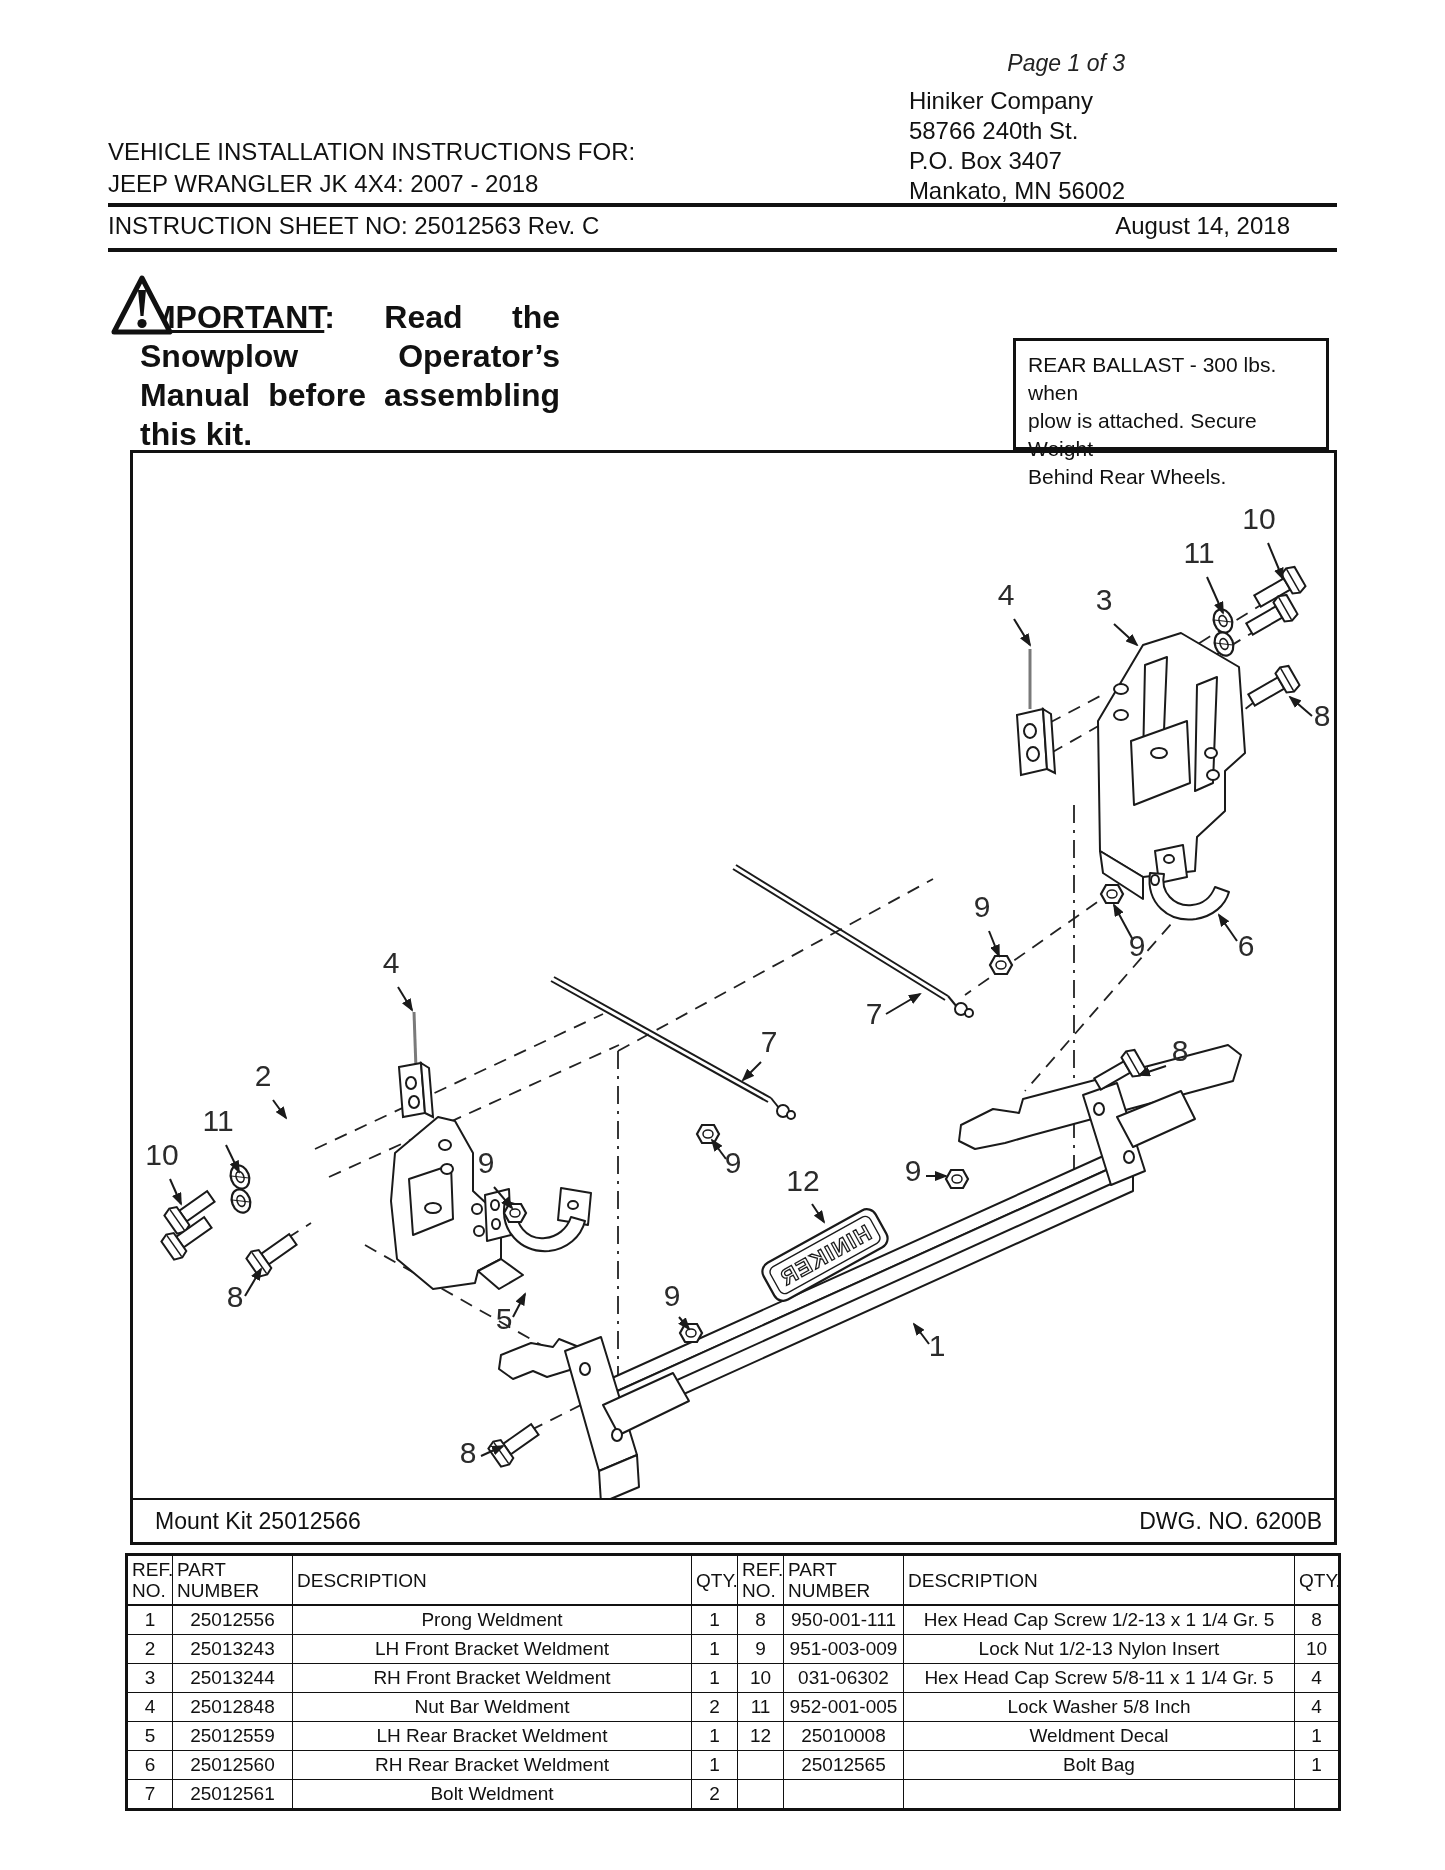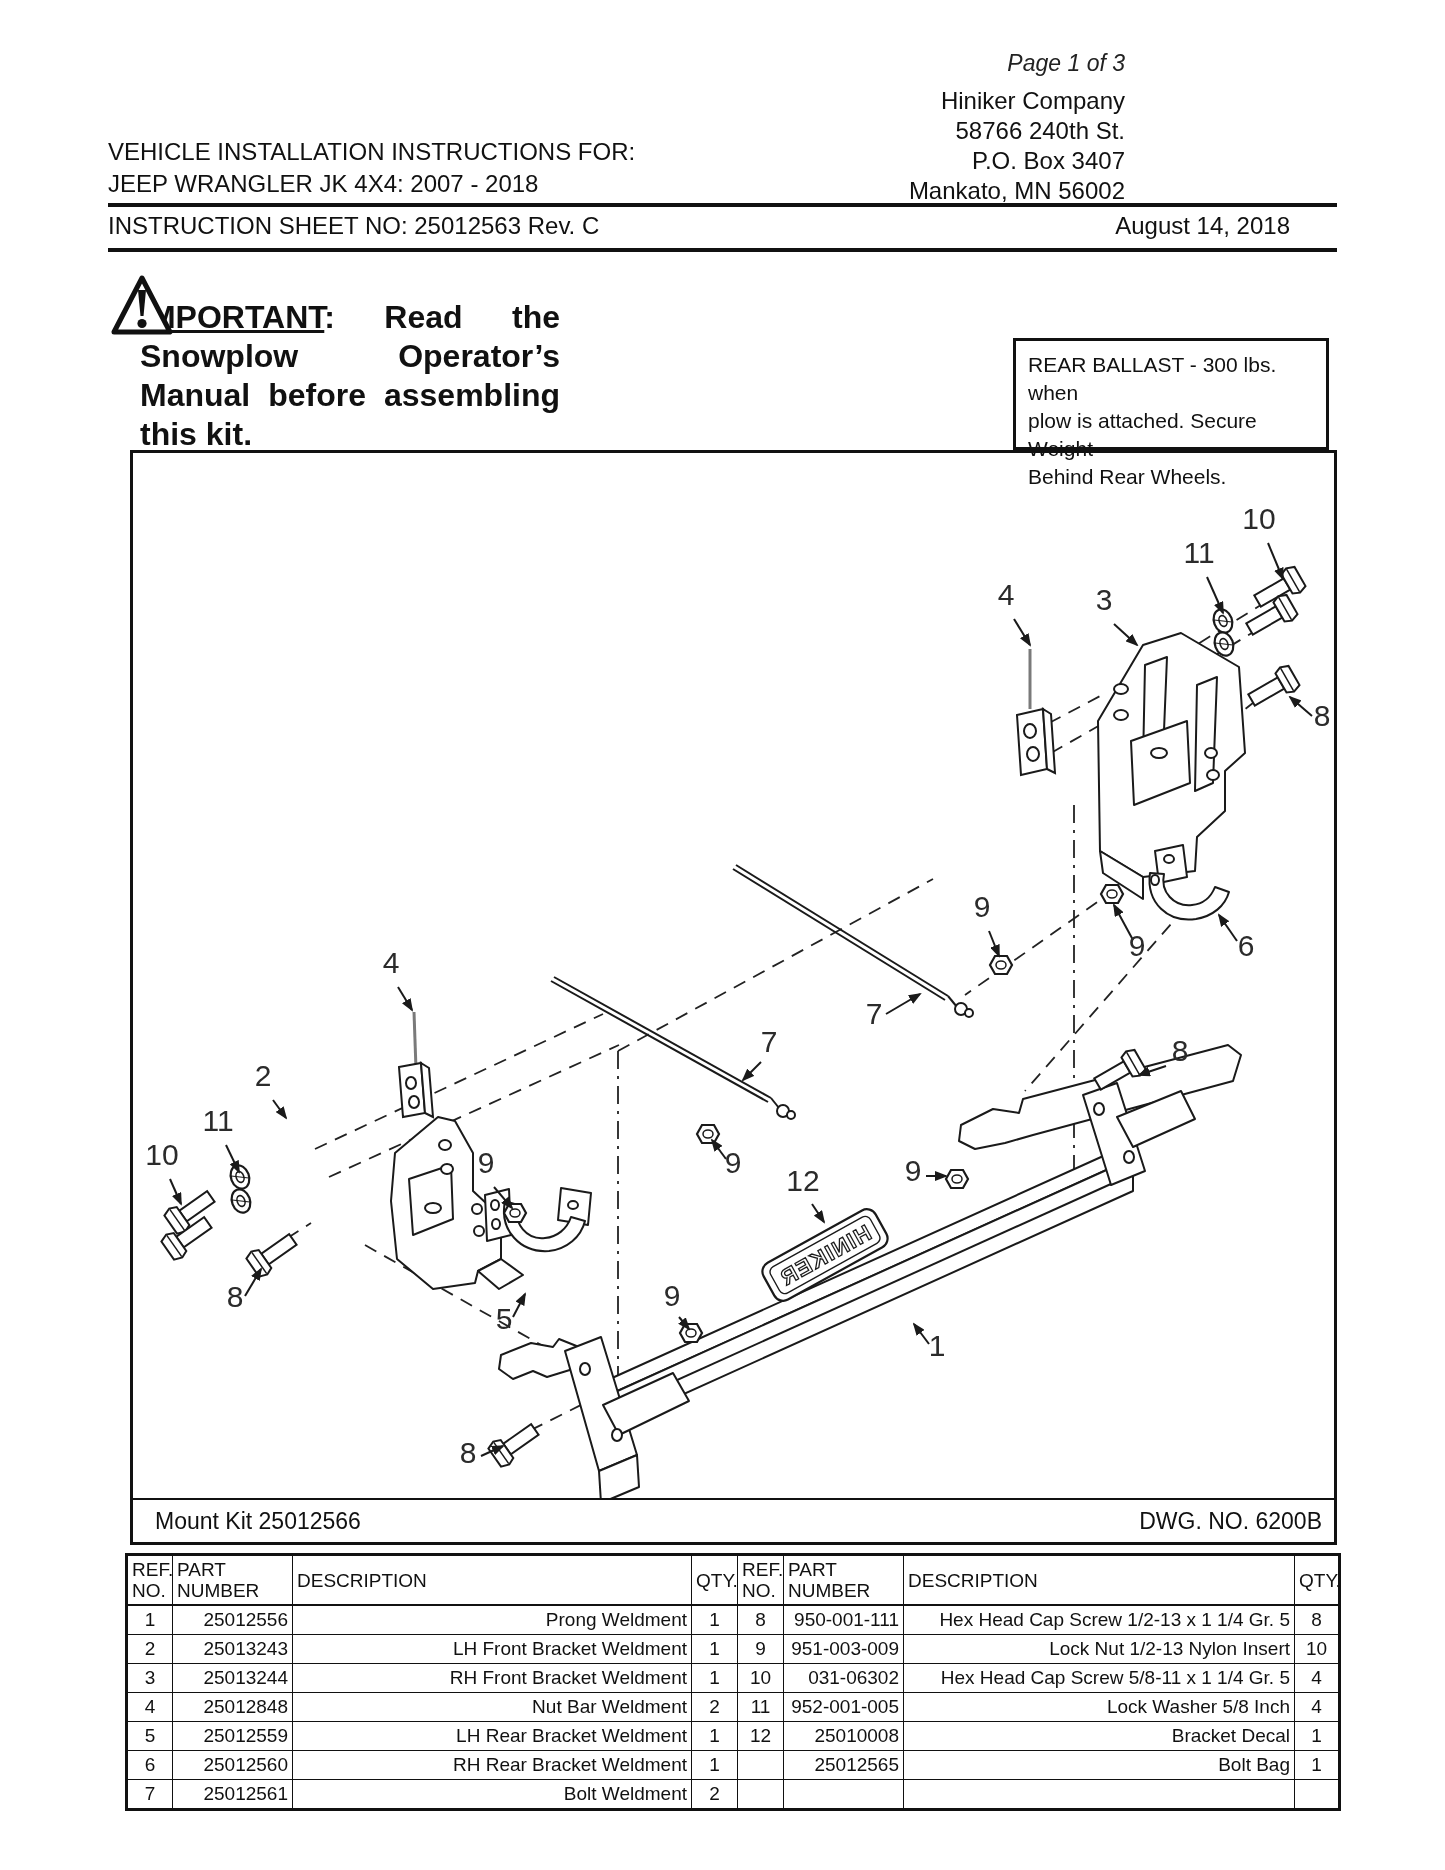--- a/index.html
+++ b/index.html
@@ -1,20 +1,20 @@
 <!DOCTYPE html>
 <html><head>
 <meta charset="utf-8">
 <style>
   html,body{margin:0;padding:0;background:#ffffff;}
   body{width:1445px;height:1870px;position:relative;font-family:"Liberation Sans",sans-serif;color:#111;}
   .abs{position:absolute;}
   
   #page-info{top:50px;right:320px;font-size:23px;font-style:italic;color:#222;}
-  #company-block{top:86px;right:320px;text-align:right;font-size:24px;line-height:30px;color:#111;}
+  #company-block{top:86px;right:320px;font-size:24px;line-height:30px;color:#111;}
   #title-block{left:108px;top:136px;font-size:24px;line-height:32px;}
   .rule{left:108px;width:1229px;height:4px;background:#111;}
   #rule1{top:203px;}
   #rule2{top:248px;}
   #sheet-row{left:108px;top:212px;width:1229px;font-size:24px;}
   #sheet-no{float:left;}
   #sheet-date{position:absolute;right:47px;top:0;}
   
   #important-block{left:108px;top:266px;width:500px;}
   #warn-icon{position:absolute;left:2px;top:6px;}
@@ -29,21 +29,21 @@
   #kit-label{padding-left:22px;}
   #dwg-label{padding-right:12px;}
   .co-num{font-size:30px;fill:#2b2b2b;font-family:"Liberation Sans",sans-serif;}
   
   #parts-table{left:125px;top:1553px;width:1213px;border-collapse:collapse;table-layout:fixed;font-size:19px;color:#111;}
   #parts-table th,#parts-table td{border:1px solid #111;padding:0 4px;overflow:hidden;white-space:nowrap;}
   #parts-table{border:3px solid #111;}
   #parts-table thead th{height:48px;font-weight:normal;text-align:left;line-height:21px;border-bottom:2px solid #111;}
   #parts-table td{height:28px;}
   td.c-ref,td.c-qty{text-align:center;}
-  td.c-part,td.c-desc{text-align:right;padding-left:6px;}
+  td.c-part,td.c-desc{text-align:center;padding-left:6px;}
   th.group-split,td.group-split{border-left:3px solid #111;}
 </style>
 </head>
 <body>
 
 <div id="page-info" class="abs">Page 1 of 3</div>
 
 <div id="company-block" class="abs">
   <div>Hiniker Company</div>
   <div>58766 240th St.</div>
@@ -369,21 +369,21 @@
         <td class="c-desc">Lock Washer 5/8 Inch</td>
         <td class="c-qty">4</td>
       </tr>
       <tr>
         <td class="c-ref">5</td>
         <td class="c-part">25012559</td>
         <td class="c-desc">LH Rear Bracket Weldment</td>
         <td class="c-qty">1</td>
         <td class="c-ref group-split">12</td>
         <td class="c-part">25010008</td>
-        <td class="c-desc">Bracket Decal</td>
+        <td class="c-desc">Weldment Decal</td>
         <td class="c-qty">1</td>
       </tr>
       <tr>
         <td class="c-ref">6</td>
         <td class="c-part">25012560</td>
         <td class="c-desc">RH Rear Bracket Weldment</td>
         <td class="c-qty">1</td>
         <td class="c-ref group-split"></td>
         <td class="c-part">25012565</td>
         <td class="c-desc">Bolt Bag</td>

